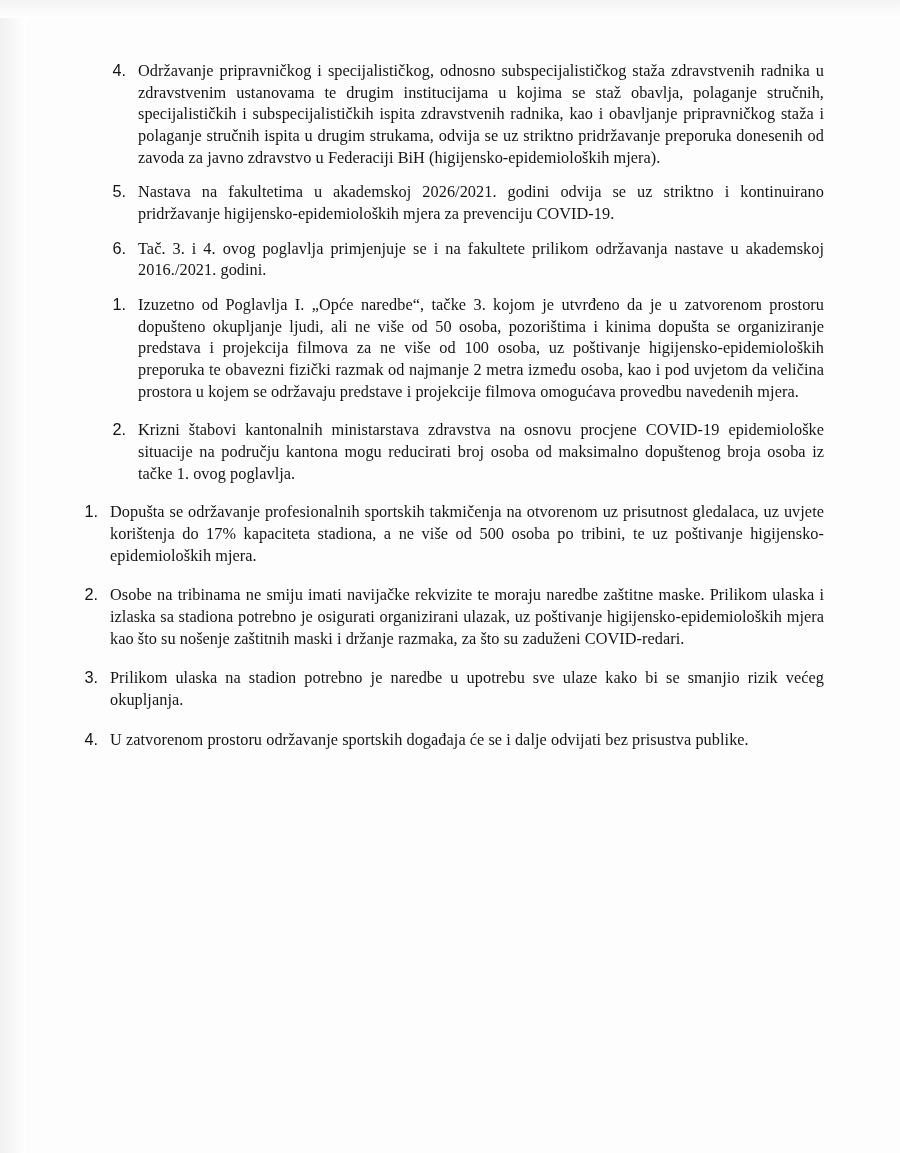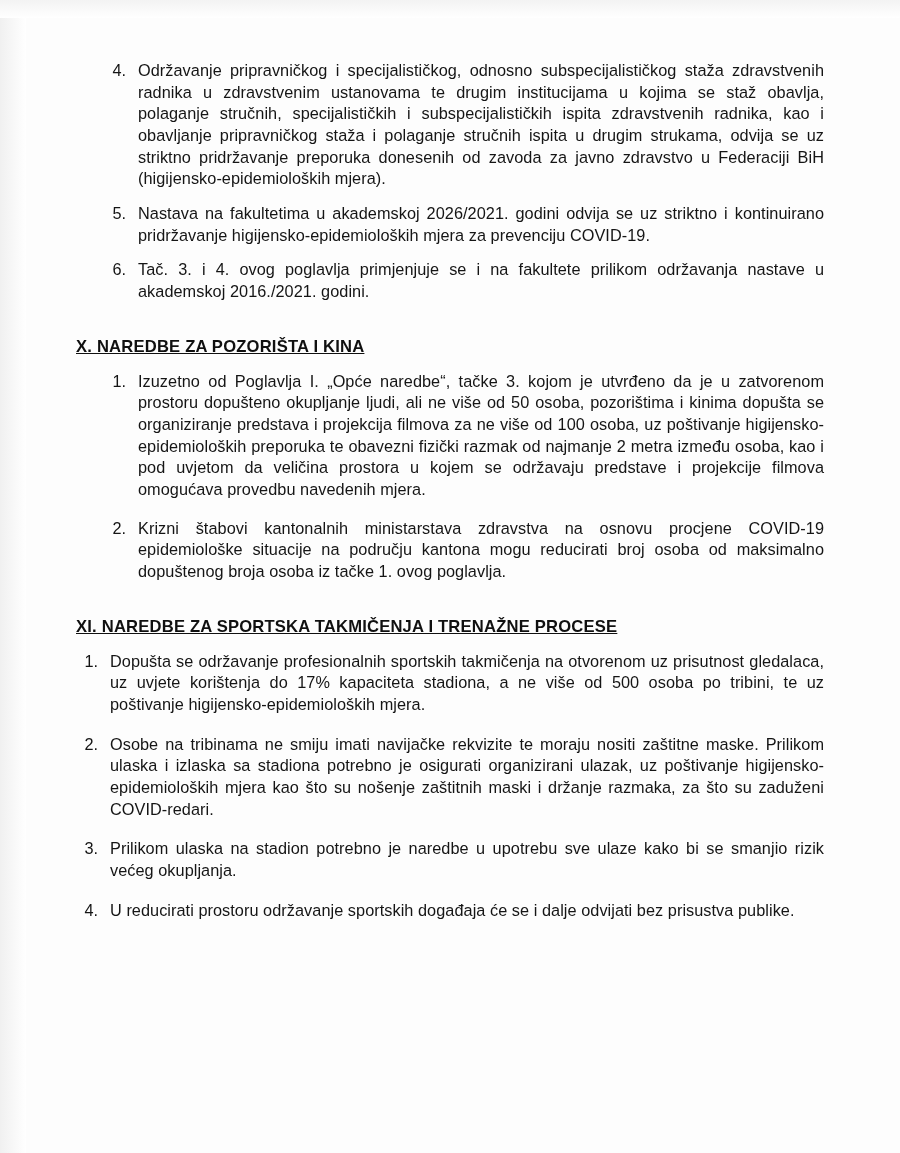--- a/index.html
+++ b/index.html
@@ -47,20 +47,21 @@
     line-height: 1.33;
     color: #151515;
   }
   .list-item .txt {
     flex: 1 1 auto;
     font-size: 16.3px;
     line-height: 1.33;
     text-align: justify;
     color: #151515;
     letter-spacing: 0.05px;
+    font-family: Liberation Serif, serif;
   }
   
   .indent-a .num { width: 26px; margin-right: 12px; margin-left: 24px; }
   .indent-b .num { width: 26px; margin-right: 12px; margin-left: 24px; }
   .indent-c .num { width: 22px; margin-right: 12px; margin-left: 0px; }
 
   .indent-a .txt { }
   .block-a { margin-bottom: 4px; }
 
   
@@ -110,46 +111,44 @@
       <li class="list-item indent-a">
         <span class="num">5.</span>
         <span class="txt">Nastava na fakultetima u akademskoj 2026/2021. godini odvija se uz striktno i kontinuirano pridržavanje higijensko-epidemioloških mjera za prevenciju COVID-19.</span>
       </li>
       <li class="list-item indent-a">
         <span class="num">6.</span>
         <span class="txt">Tač. 3. i 4. ovog poglavlja primjenjuje se i na fakultete prilikom održavanja nastave u akademskoj 2016./2021. godini.</span>
       </li>
     </ul>
 
-    <div class="heading h-x">X. NAREDBE ZA POZORIŠTA I KINA</div>
     <ul class="list sec-x">
       <li class="list-item indent-b">
         <span class="num">1.</span>
         <span class="txt">Izuzetno od Poglavlja I. „Opće naredbe“, tačke 3. kojom je utvrđeno da je u zatvorenom prostoru dopušteno okupljanje ljudi, ali ne više od 50 osoba, pozorištima i kinima dopušta se organiziranje predstava i projekcija filmova za ne više od 100 osoba, uz poštivanje higijensko-epidemioloških preporuka te obavezni fizički razmak od najmanje 2 metra između osoba, kao i pod uvjetom da veličina prostora u kojem se održavaju predstave i projekcije filmova omogućava provedbu navedenih mjera.</span>
       </li>
       <li class="list-item indent-b">
         <span class="num">2.</span>
         <span class="txt">Krizni štabovi kantonalnih ministarstava zdravstva na osnovu procjene COVID-19 epidemiološke situacije na području kantona mogu reducirati broj osoba od maksimalno dopuštenog broja osoba iz tačke 1. ovog poglavlja.</span>
       </li>
     </ul>
 
-    <div class="heading h-xi">XI. NAREDBE ZA SPORTSKA TAKMIČENJA I TRENAŽNE PROCESE</div>
     <ul class="list sec-xi">
       <li class="list-item indent-c">
         <span class="num">1.</span>
         <span class="txt">Dopušta se održavanje profesionalnih sportskih takmičenja na otvorenom uz prisutnost gledalaca, uz uvjete korištenja do 17% kapaciteta stadiona, a ne više od 500 osoba po tribini, te uz poštivanje higijensko-epidemioloških mjera.</span>
       </li>
       <li class="list-item indent-c">
         <span class="num">2.</span>
-        <span class="txt">Osobe na tribinama ne smiju imati navijačke rekvizite te moraju nositi zaštitne maske. Prilikom ulaska i izlaska sa stadiona potrebno je osigurati organizirani ulazak, uz poštivanje higijensko-epidemioloških mjera kao što su nošenje zaštitnih maski i držanje razmaka, za što su zaduženi COVID-redari.</span>
+        <span class="txt">Osobe na tribinama ne smiju imati navijačke rekvizite te moraju naredbe zaštitne maske. Prilikom ulaska i izlaska sa stadiona potrebno je osigurati organizirani ulazak, uz poštivanje higijensko-epidemioloških mjera kao što su nošenje zaštitnih maski i držanje razmaka, za što su zaduženi COVID-redari.</span>
       </li>
       <li class="list-item indent-c">
         <span class="num">3.</span>
         <span class="txt">Prilikom ulaska na stadion potrebno je naredbe u upotrebu sve ulaze kako bi se smanjio rizik većeg okupljanja.</span>
       </li>
       <li class="list-item indent-c">
         <span class="num">4.</span>
-        <span class="txt">U reducirati prostoru održavanje sportskih događaja će se i dalje odvijati bez prisustva publike.</span>
+        <span class="txt">U zatvorenom prostoru održavanje sportskih događaja će se i dalje odvijati bez prisustva publike.</span>
       </li>
     </ul>
 
   </div>
 </div>
 
 </body></html>

